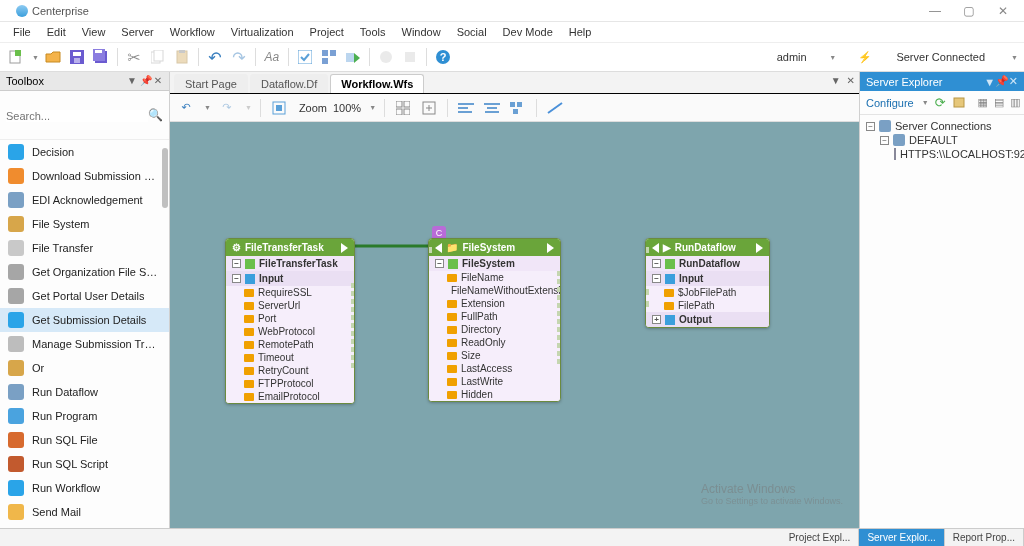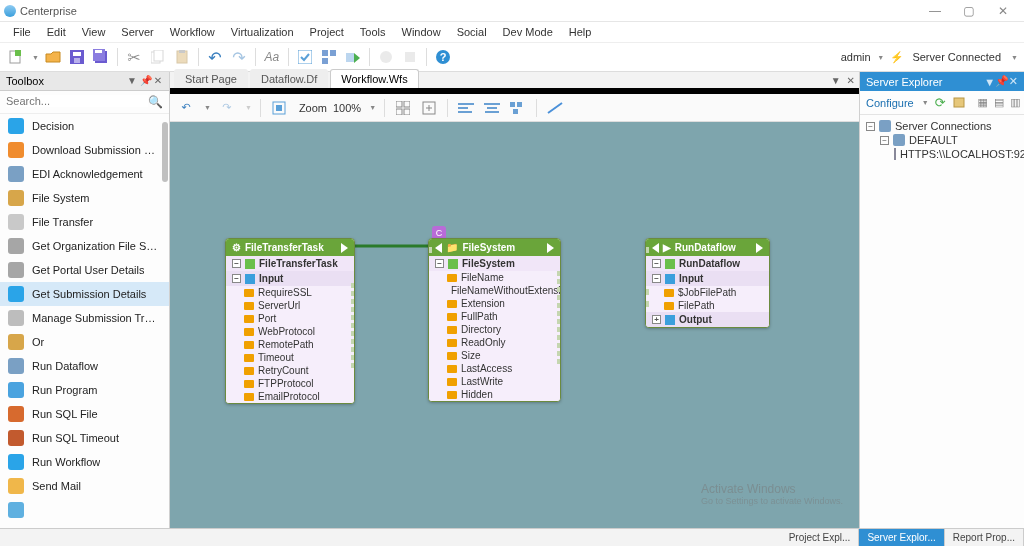--- a/index.html
+++ b/index.html
@@ -1,46 +1,46 @@
 <!DOCTYPE html>
 <html><head>
 <meta charset="utf-8">
 <style>
 * { box-sizing: border-box; margin: 0; padding: 0; font-family: "Segoe UI", Tahoma, sans-serif; }
 html,body { width:1024px; height:546px; overflow:hidden; background:#fff; }
 .titlebar { height:22px; background:#fff; display:flex; align-items:center; padding:0 4px; font-size:11px; color:#555; border-bottom:1px solid #e6e6e6;}
-.titlebar .title { display:flex; align-items:center; gap:4px;}
+.titlebar .title { display:flex; align-items:center; gap:4px;margin-left:12px;}
 .titlebar .spacer { flex:1;}
 .titlebar .winbtn { width:34px; text-align:center; color:#888; font-size:12px;}
 .menubar { height:20px; display:flex; align-items:center; padding:0 6px; gap:2px; font-size:11px; color:#333;}
 .menubar .item { padding:2px 7px; cursor:default;}
 .maintoolbar { height:30px; display:flex; align-items:center; padding:2px 6px; gap:4px; border-top:1px solid #eee; border-bottom:1px solid #ddd;}
 .tb-btn { width:20px; height:20px; display:flex; align-items:center; justify-content:center; border-radius:2px;}
 .tb-sep { width:1px; height:18px; background:#ddd; margin:0 2px;}
-.tb-right { margin-left:auto; display:flex; align-items:center; gap:8px; font-size:11px; color:#333;}
+.tb-right { margin-left:auto; display:flex; align-items:center; gap:24px; font-size:11px; color:#333;}
 .body-row { display:flex; height:calc(100% - 22px - 20px - 30px - 18px); }
 
 .toolbox { width:170px; background:#fdfdfd; border-right:1px solid #d0d0d0; display:flex; flex-direction:column;}
 .panel-header { background:#e8e8e8; border-bottom:1px solid #ccc; font-size:11px; padding:3px 6px; display:flex; align-items:flex-start;}
 .panel-header .flex { flex:1;}
 .panel-header .hicon { width:10px; text-align:center; color:#666; font-size:10px; margin-left:3px;}
-.searchbox { display:flex; align-items:flex-start; padding:4px 6px; border-bottom:1px solid #eee;}
+.searchbox { display:flex; align-items:flex-end; padding:17px 6px; border-bottom:1px solid #eee;}
 .searchbox input { flex:1; border:none; font-size:11px; color:#555; outline:none;}
 .searchbox .sicon { color:#bbb; font-size:12px;}
 .toolbox-list { flex:1; overflow:hidden; position:relative;}
 .toolbox-items { position:absolute; inset:0; overflow-y:auto;}
 .tbx-item { display:flex; align-items:center; gap:8px; padding:4px 8px; font-size:11px; color:#222; cursor:default;}
 .tbx-item.selected { background:#d6e9f8;}
 .tbx-icon { width:16px; height:16px; border-radius:3px; display:flex; align-items:center; justify-content:center; font-size:9px; color:#fff; flex-shrink:0;}
 .scroll-thumb { position:absolute; right:1px; top:8px; width:6px; height:60px; background:#c0c0c0; border-radius:3px;}
 
 .center { flex:1; display:flex; flex-direction:column; min-width:0;}
-.tabstrip { height:22px; background:#f3f3f3; border-bottom:6px solid #000000; display:flex; align-items:flex-end; padding-left:4px; position:relative;}
+.tabstrip { height:22px; background:#f3f3f3; border-bottom:1px solid #000000; display:flex; align-items:flex-end; padding-left:4px; position:relative;}
 .tab { padding:3px 10px; font-size:11px; color:#555; border:1px solid transparent; border-bottom:none; margin-right:2px; background:#eee; border-radius:3px 3px 0 0;}
-.tab.active { background:#fff; border-color:#ccc; color:#000;}
+.tab.active { background:#fff; border-color:#ccc; color:#000;font-weight:bold;}
 .tabstrip .tclose { position:absolute; right:4px; top:3px; display:flex; gap:6px;}
 .tabstrip .tclose span { font-size:10px; color:#666;}
 .innertoolbar { height:28px; background:#fafafa; border-bottom:1px solid #ddd; display:flex; align-items:center; padding:0 6px; gap:6px; font-size:11px; color:#333;}
 .innertoolbar .zoomlabel { margin-left:4px;}
 .canvas { flex:1; background:#7ea5ad; position:relative; overflow:hidden;}
 
 .node { position:absolute; border:1px solid #6b8b3f; border-radius:4px; background:#fff; box-shadow:0 1px 3px rgba(0,0,0,.25); font-size:10px; overflow:hidden;}
 .node-hdr { background:#6aa53a; color:#fff; padding:3px 6px; display:flex; align-items:center; gap:4px; font-weight:600;}
 .node-sub { background:#f1e6f8; padding:2px 6px; display:flex; align-items:center; gap:4px; font-weight:600; color:#333;}
 .node-row { background:#f6eefb; padding:1px 14px 1px 18px; display:flex; align-items:center; gap:4px; color:#333;}
@@ -258,21 +258,21 @@
           <div class="tbx-item">
             <span class="tbx-icon" style="background: rgb(74, 163, 223);"></span>
             <span style="white-space: nowrap; overflow: hidden; text-overflow: ellipsis;">Run Program</span>
           </div>
           <div class="tbx-item">
             <span class="tbx-icon" style="background: rgb(215, 106, 46);"></span>
             <span style="white-space: nowrap; overflow: hidden; text-overflow: ellipsis;">Run SQL File</span>
           </div>
           <div class="tbx-item">
             <span class="tbx-icon" style="background: rgb(194, 90, 46);"></span>
-            <span style="white-space: nowrap; overflow: hidden; text-overflow: ellipsis;">Run SQL Timeout</span>
+            <span style="white-space: nowrap; overflow: hidden; text-overflow: ellipsis;">Run SQL Script</span>
           </div>
           <div class="tbx-item">
             <span class="tbx-icon" style="background: rgb(42, 164, 232);"></span>
             <span style="white-space: nowrap; overflow: hidden; text-overflow: ellipsis;">Run Workflow</span>
           </div>
           <div class="tbx-item">
             <span class="tbx-icon" style="background: rgb(240, 183, 74);"></span>
             <span style="white-space: nowrap; overflow: hidden; text-overflow: ellipsis;">Send Mail</span>
           </div>
           <div class="tbx-item">

